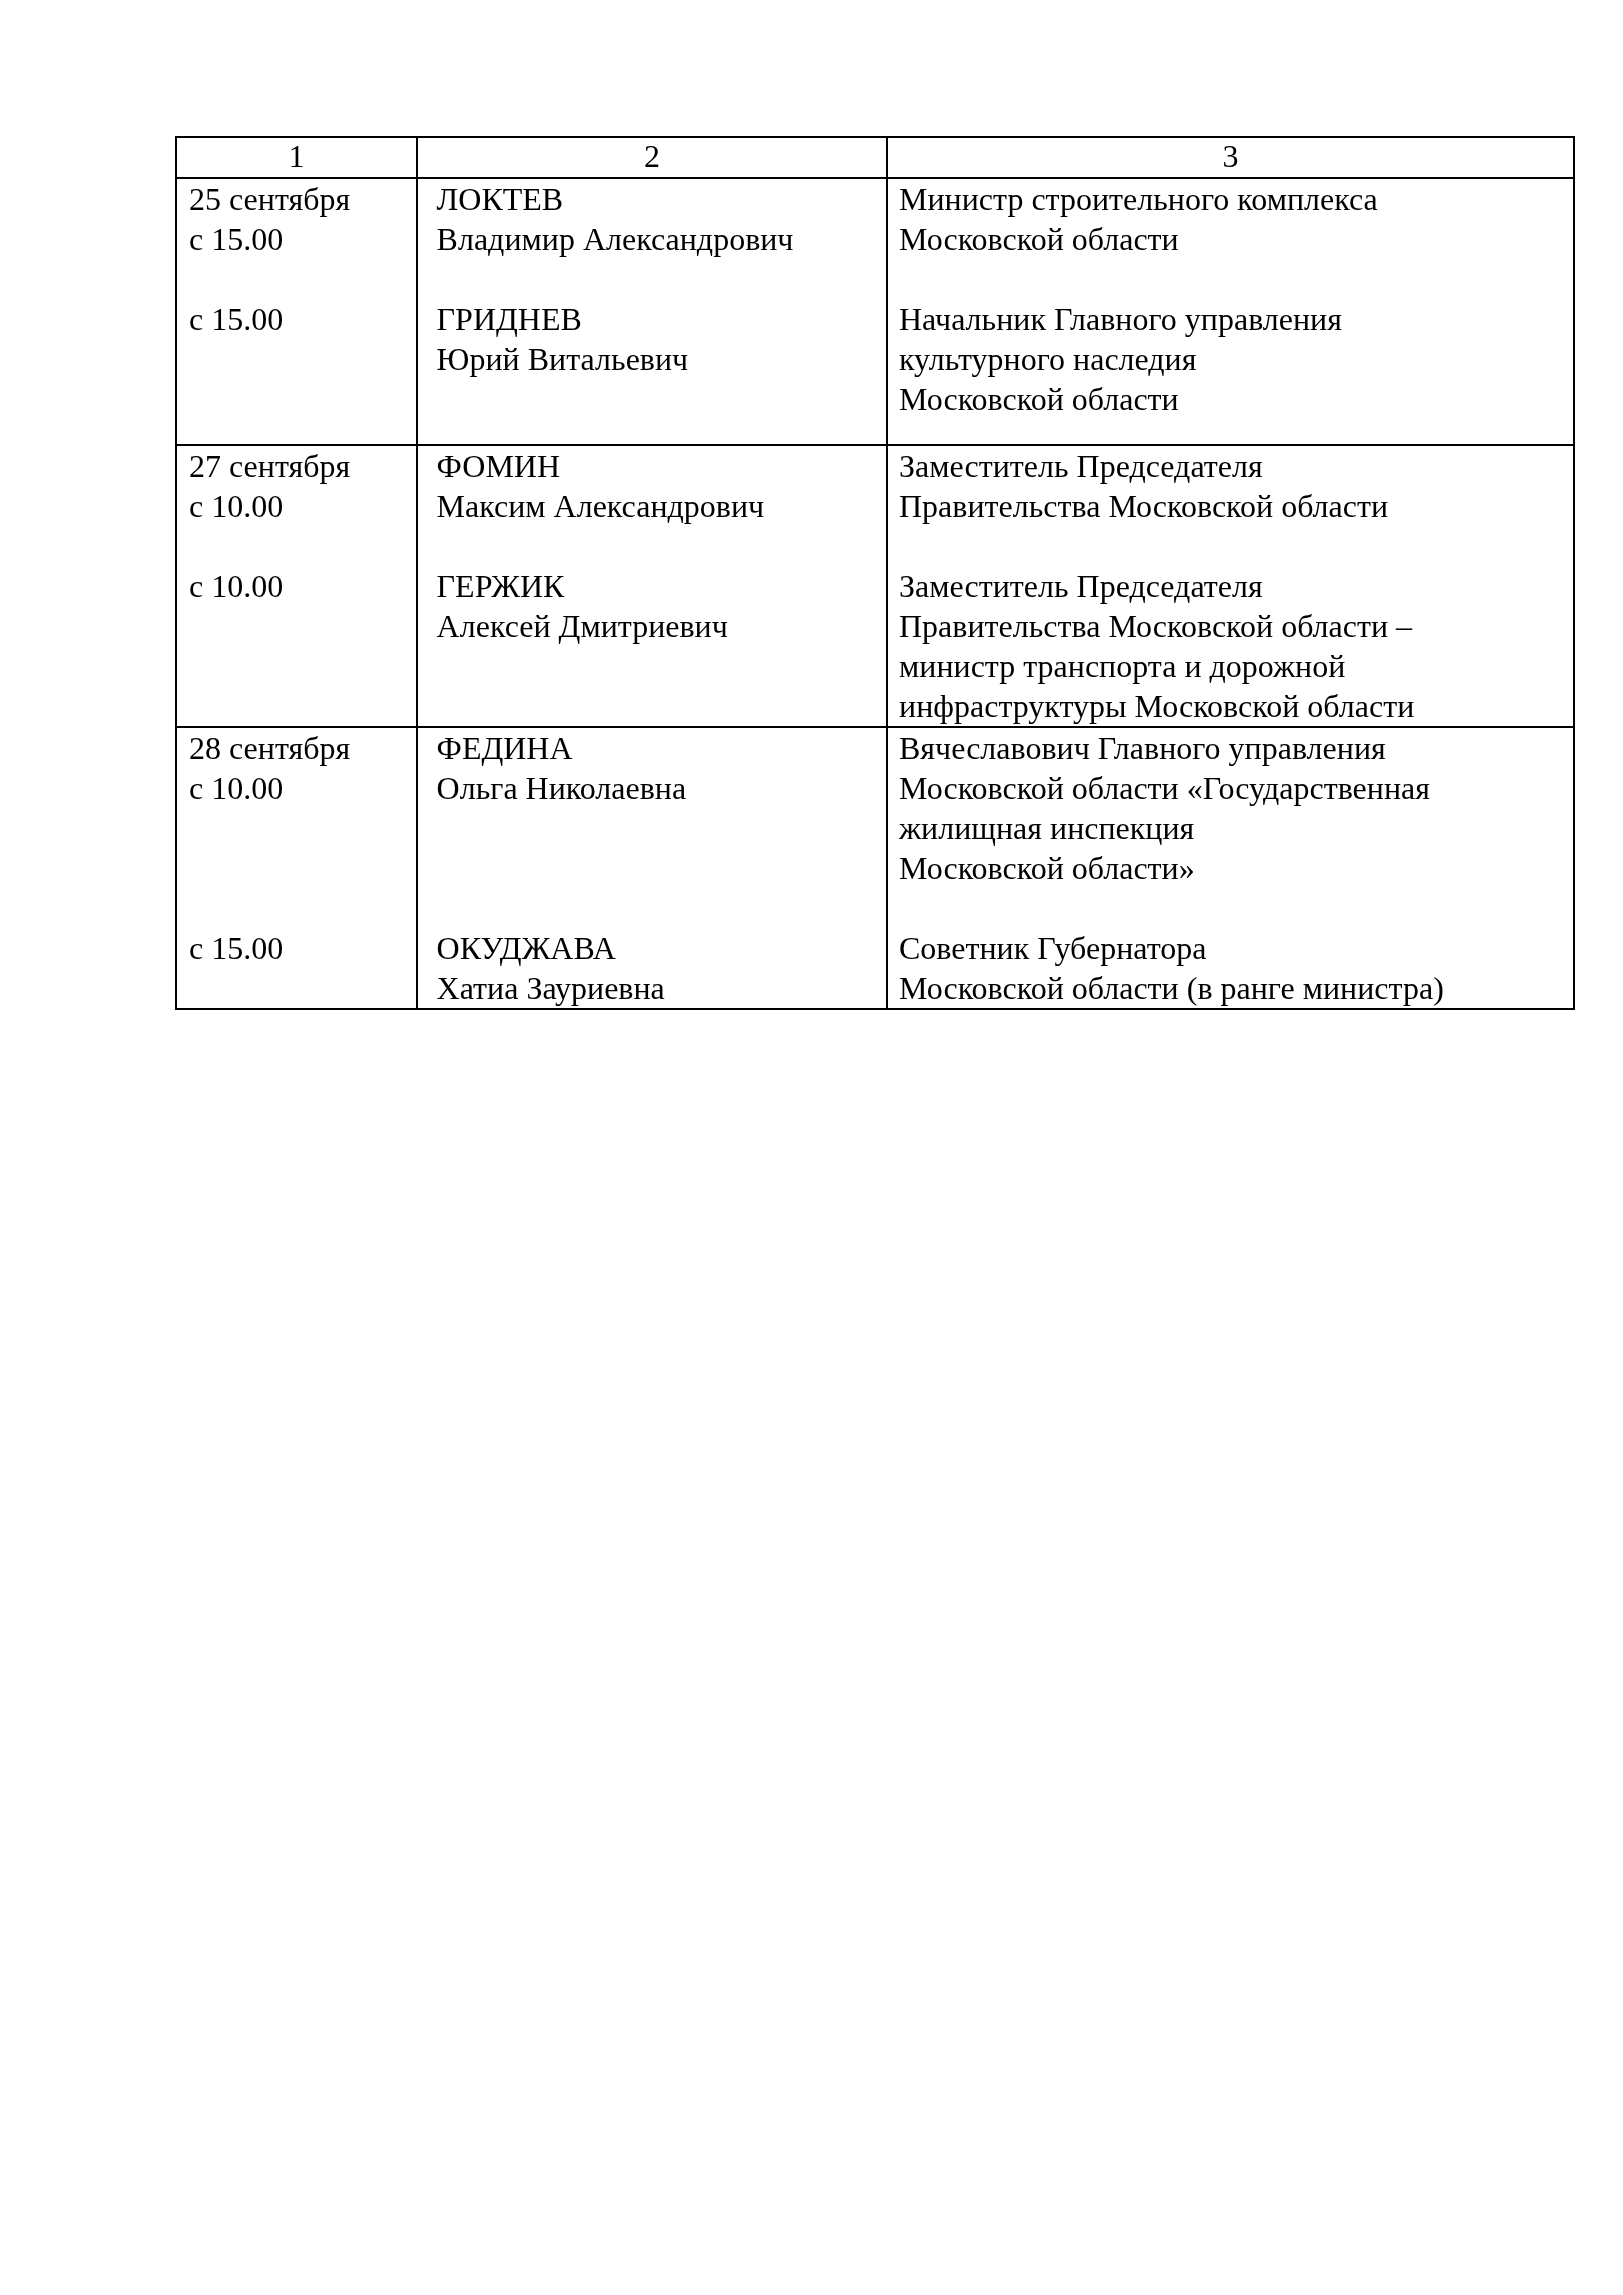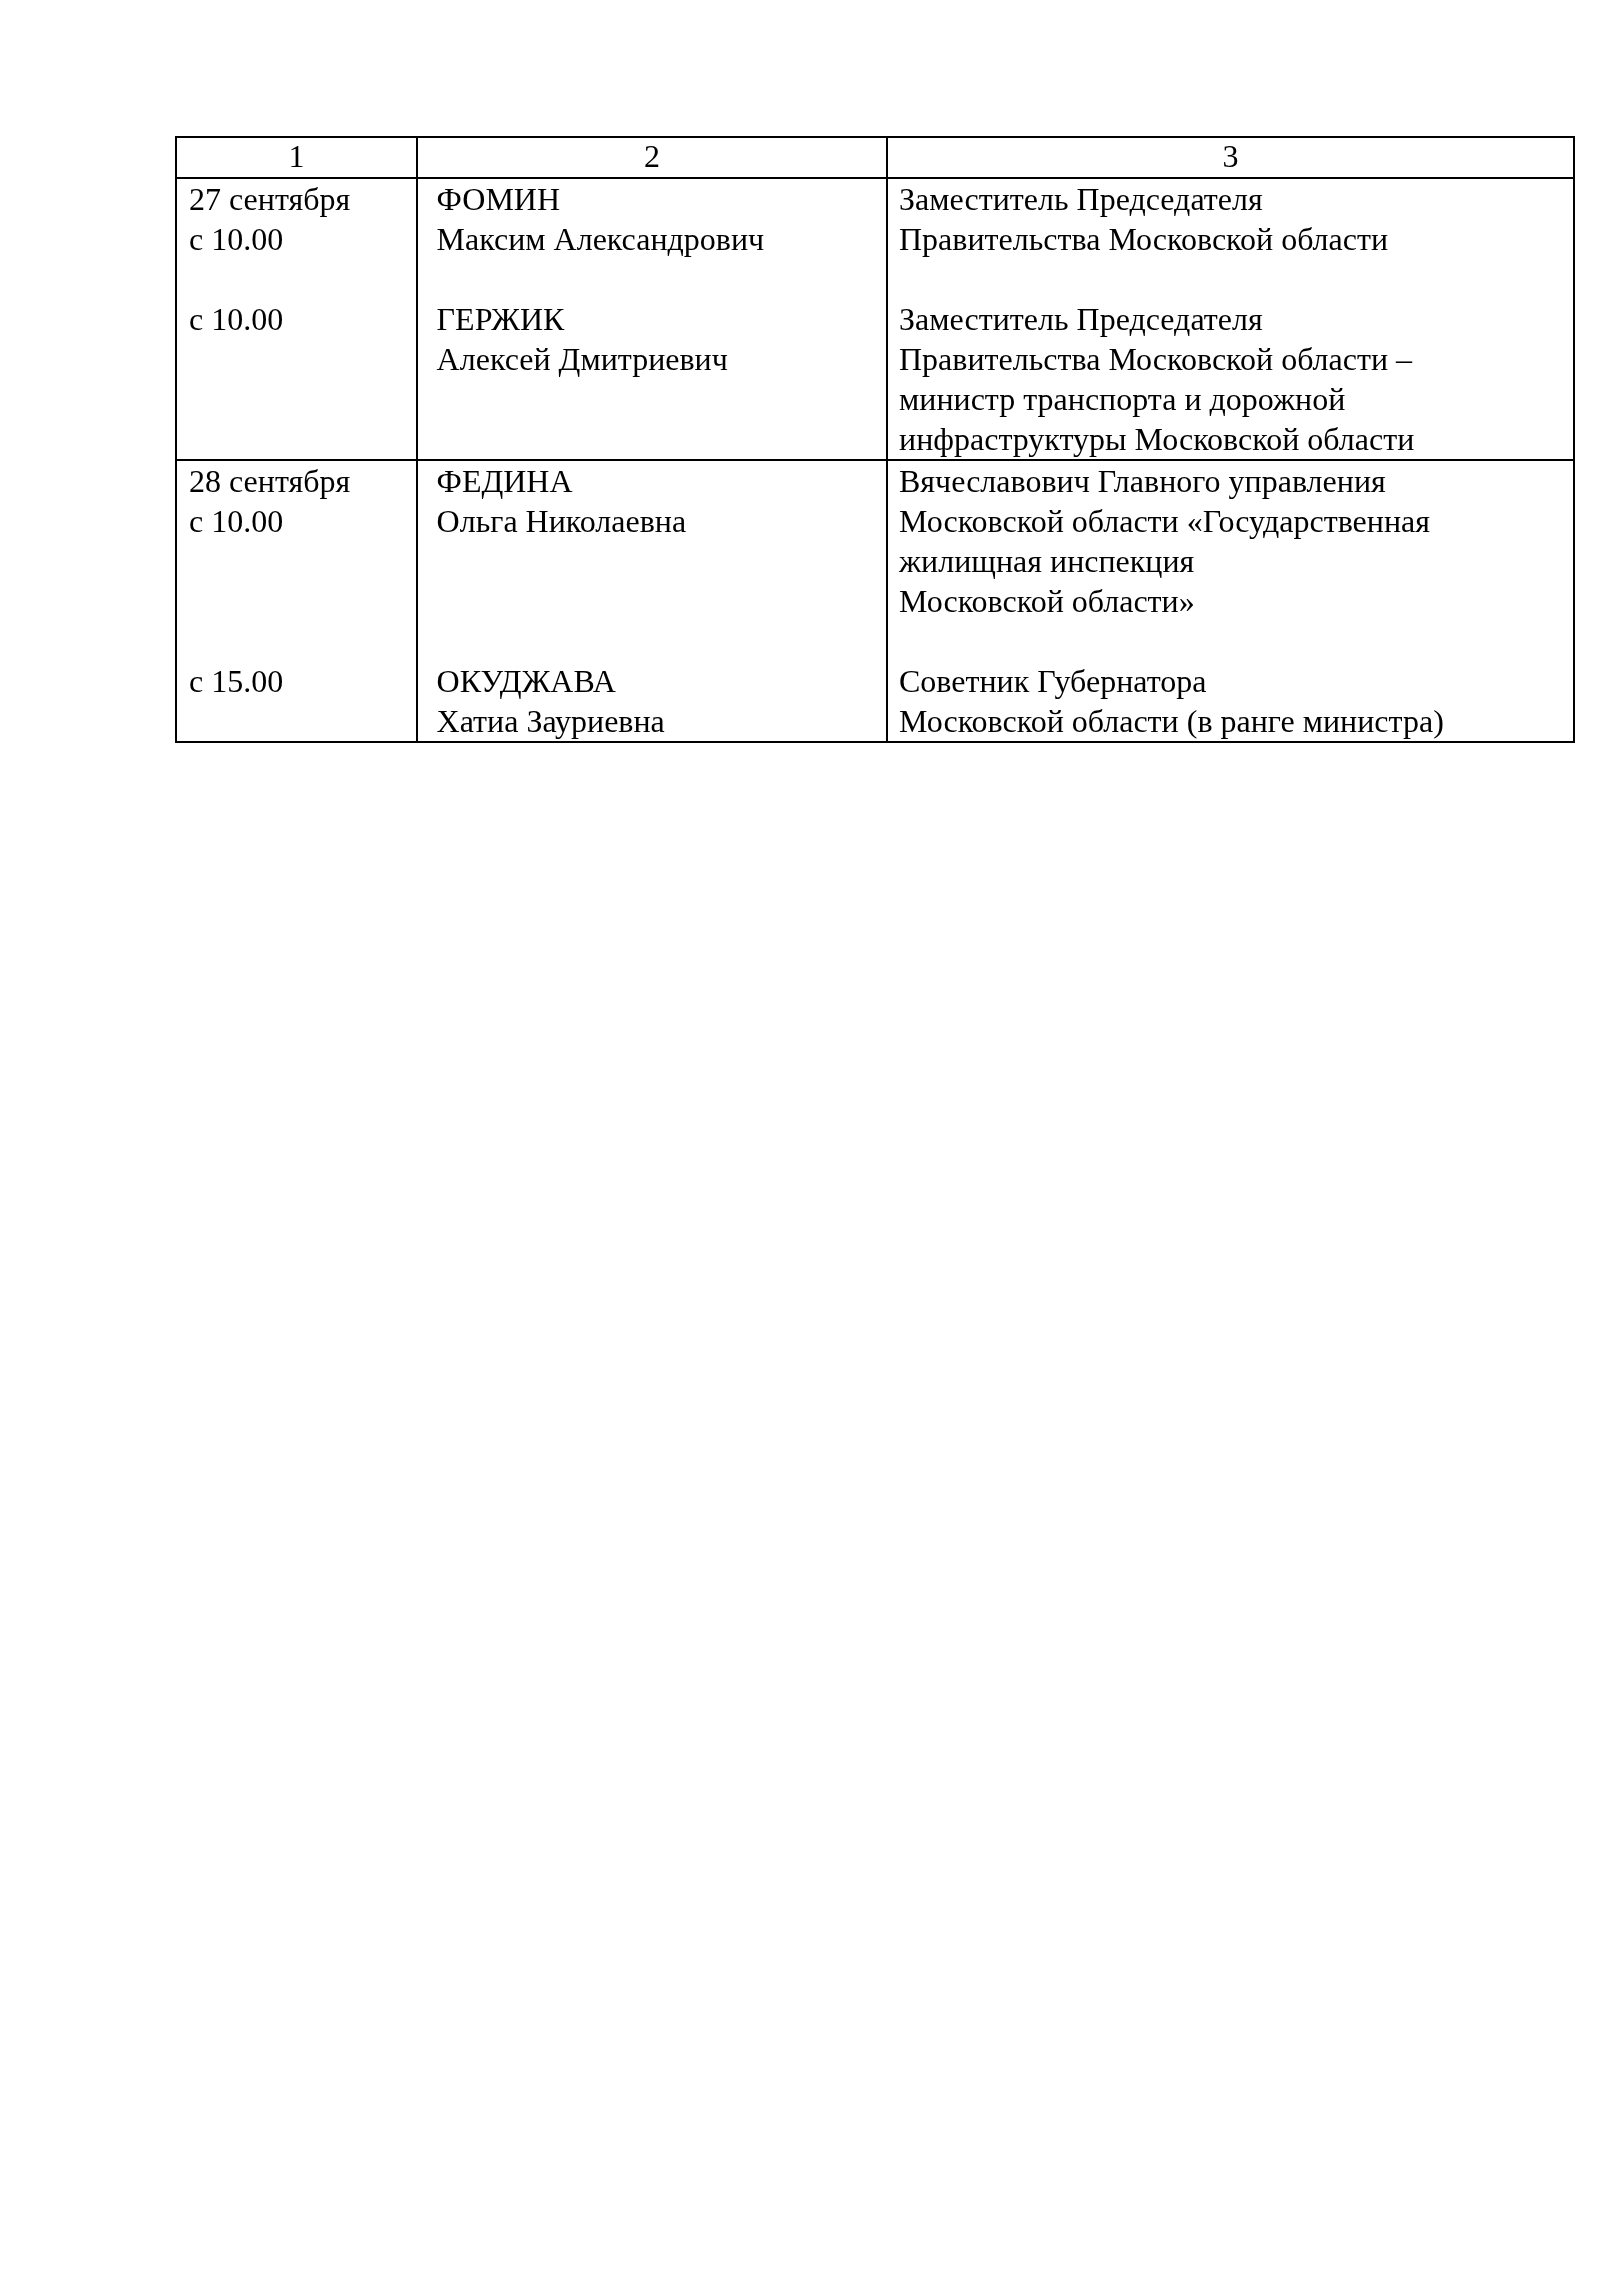--- a/index.html
+++ b/index.html
@@ -61,20 +61,37 @@
       <col class="c3">
     </colgroup>
     <thead>
       <tr class="header-row">
         <th>1</th>
         <th>2</th>
         <th>3</th>
       </tr>
     </thead>
     <tbody>
+      <tr class="r1">
+        <td class="time">25 сентября
+с 15.00
+
+с 15.00</td>
+        <td class="person">ЛОКТЕВ
+Владимир Александрович
+
+ГРИДНЕВ
+Юрий Витальевич</td>
+        <td class="position">Министр строительного комплекса
+Московской области
+
+Начальник Главного управления
+культурного наследия
+Московской области</td>
+      </tr>
       <tr class="r3">
         <td class="time">27 сентября
 с 10.00
 
 с 10.00</td>
         <td class="person">ФОМИН
 Максим Александрович
 
 ГЕРЖИК
 Алексей Дмитриевич</td>

